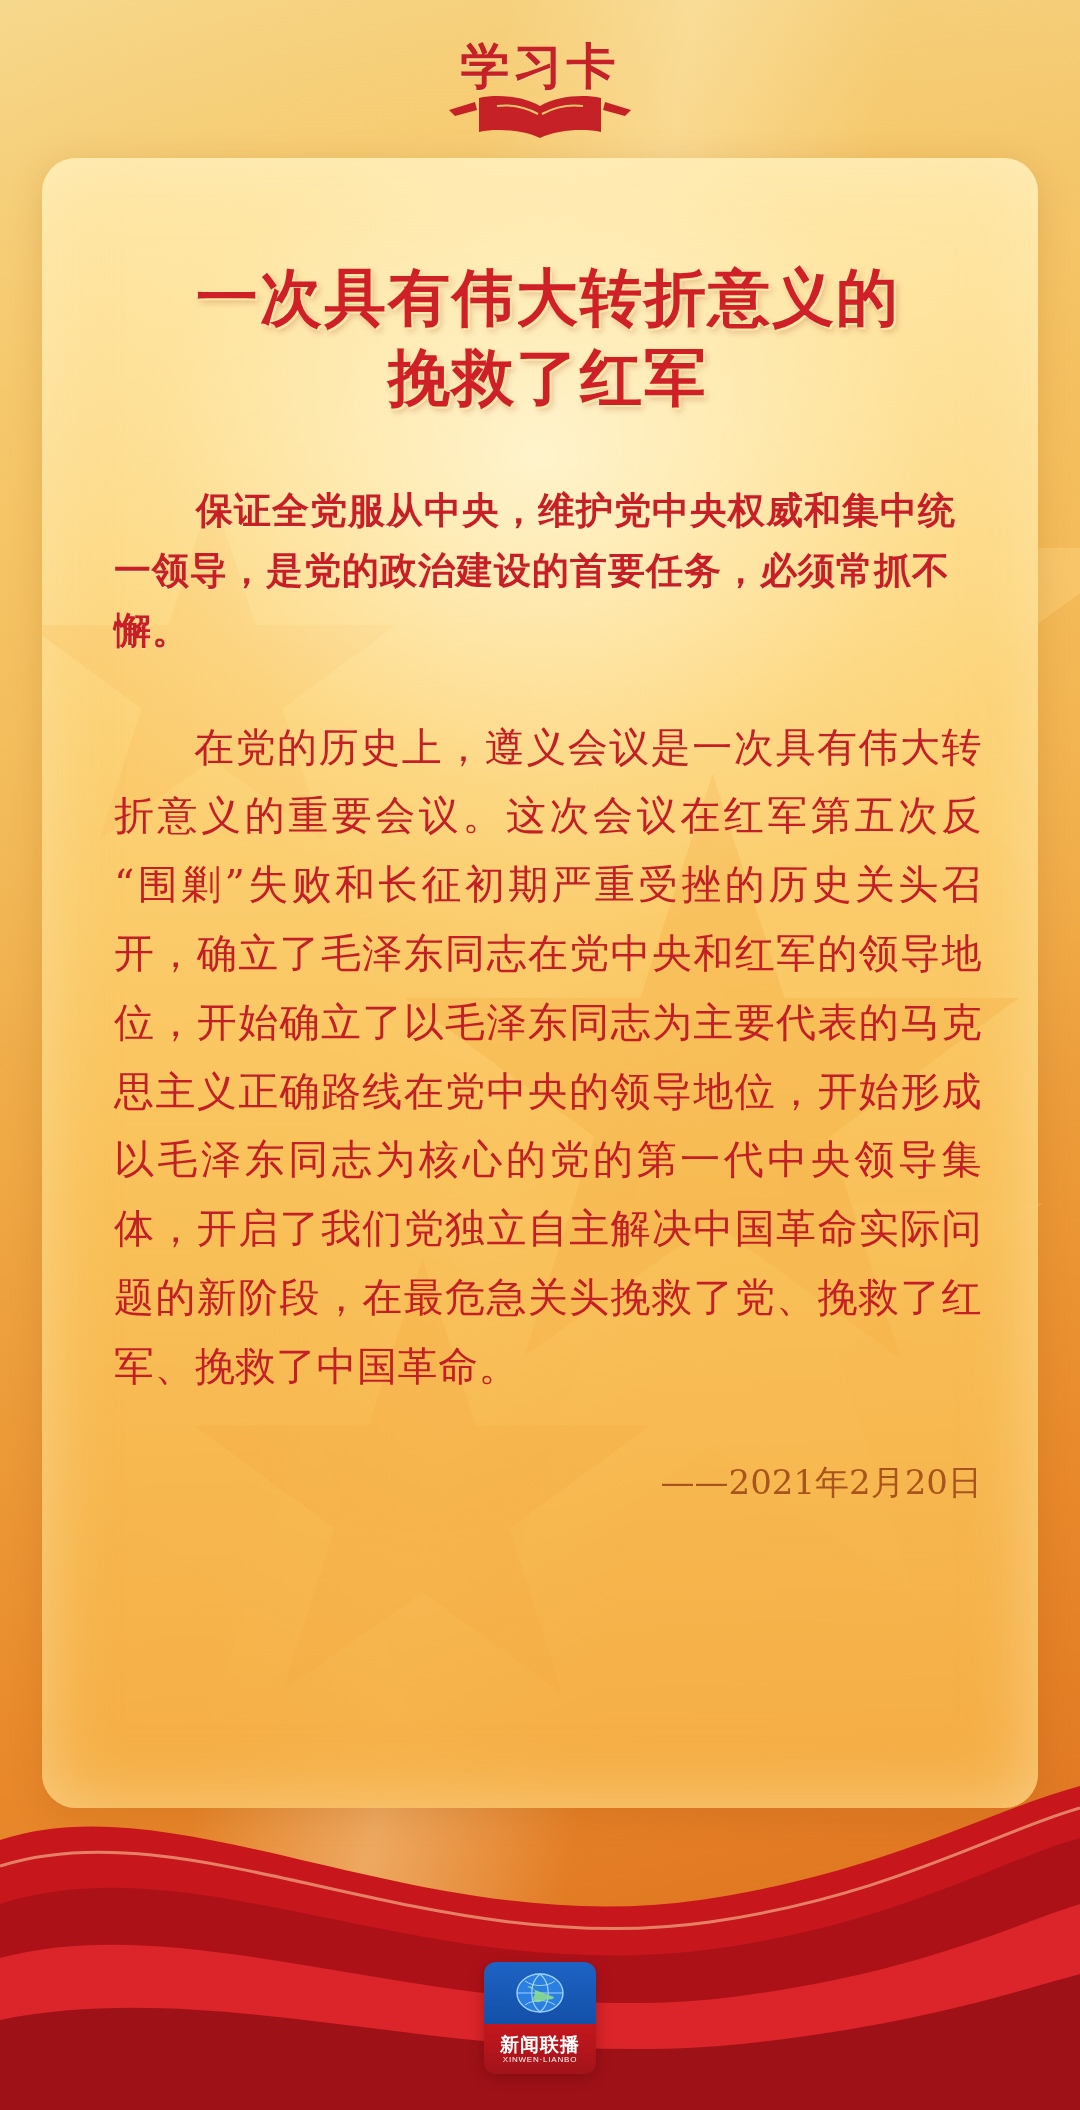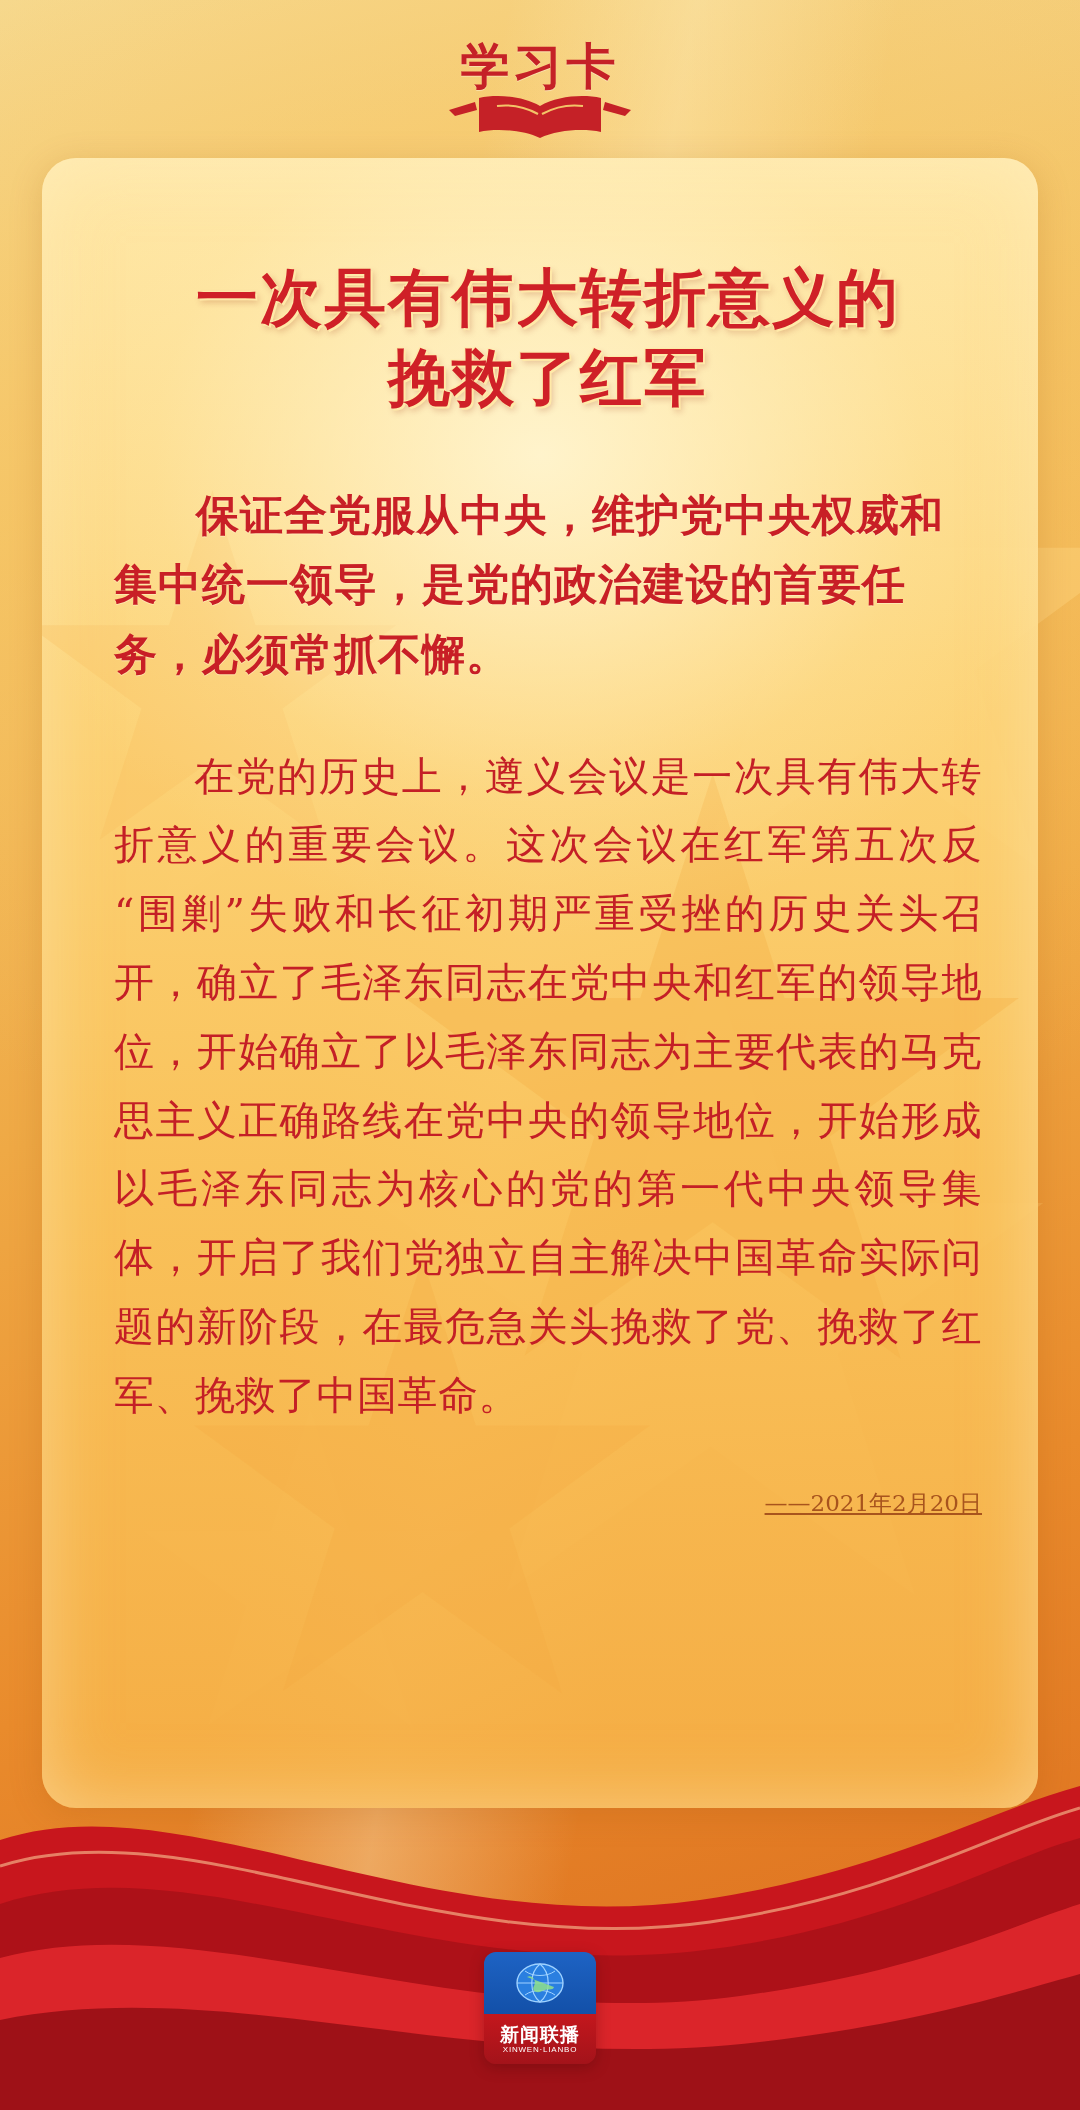--- a/index.html
+++ b/index.html
@@ -131,21 +131,21 @@
       -1px -1px 0 #ffe9a8,
       3px 4px 6px rgba(150, 40, 10, 0.25);
   }
   .title .line2 { display: block; }
 
   .quote {
     margin-top: 62px;
     color: #c81f26;
     font-family: "DejaVu Sans", sans-serif;
     font-weight: bold;
-    font-size: 43px;
+    font-size: 37px;
     line-height: 1.62;
     letter-spacing: 1px;
     text-indent: 82px;
     text-shadow: 0 1px 0 rgba(255, 240, 200, 0.6);
   }
 
   .body-text {
     margin-top: 52px;
     color: #c41f26;
     font-family: "DejaVu Serif", serif;
@@ -156,44 +156,43 @@
     text-align: justify;
   }
 
   .attrib {
     margin-top: 56px;
     text-align: right;
     color: #a8541d;
     font-family: "DejaVu Serif", serif;
   }
   .attrib .date {
-    font-size: 23px;
+    font-size: 34px;
     line-height: 1.5;
-    text-decoration: underline;
   }
   .attrib .source {
     font-size: 27px;
     line-height: 1.6;
     margin-top: 4px;
   }
 
   
   .ribbon {
     position: absolute;
     left: 0;
     bottom: 0;
     width: 1080px;
     height: 420px;
     pointer-events: none;
   }
 
   
   .footer {
     position: absolute;
-    bottom: 46px;
+    bottom: 36px;
     left: 0;
     width: 100%;
     display: flex;
     justify-content: center;
   }
   .badge {
     width: 112px;
     height: 112px;
     border-radius: 12px;
     background: linear-gradient(180deg, #1e63c4 0%, #1350a8 55%, #c4171d 55%, #a3131a 100%);

